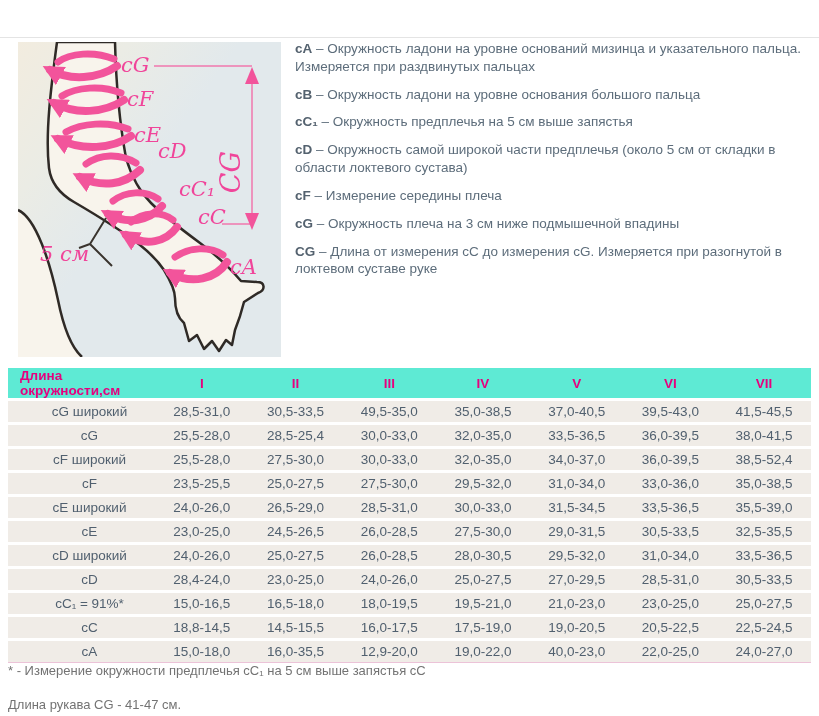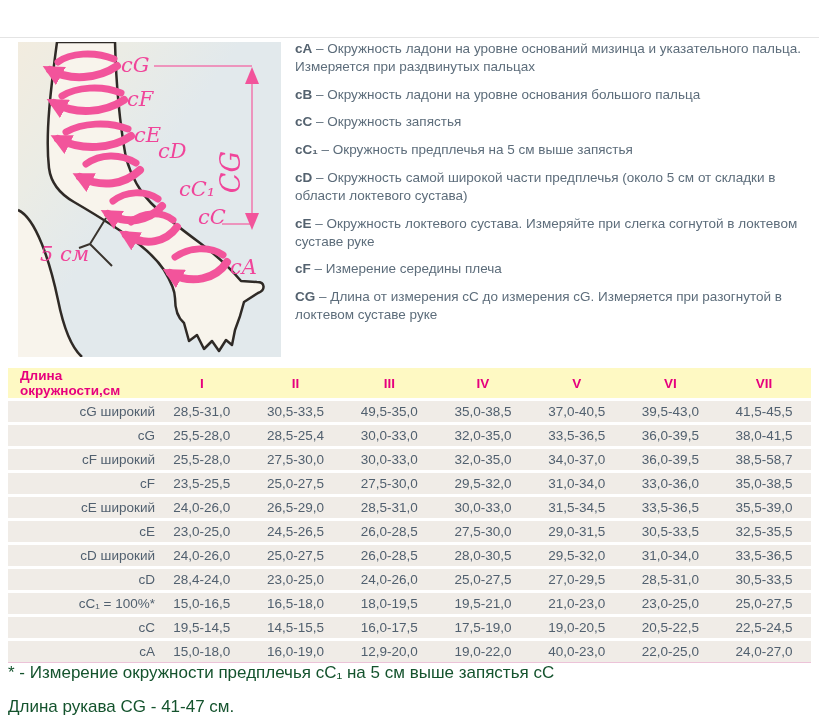--- a/index.html
+++ b/index.html
@@ -20,32 +20,32 @@
   .descriptions p{margin:0 0 10px 0;}
   .descriptions b{font-weight:bold;color:#54626f;}
 
   
   .size-table{
     position:absolute;left:8px;top:365px;width:803px;
     border-collapse:separate;border-spacing:0 3px;table-layout:fixed;
   }
   .size-table col.label-col{width:147px;}
   .size-table th{
-    background:#fef9c3;color:#e6007e;font-size:13.5px;font-weight:bold;
+    background:#5eead4;color:#e6007e;font-size:13.5px;font-weight:bold;
     height:25px;text-align:center;padding:0;
   }
   .size-table th.row-label{text-align:left;padding-left:12px;}
   .size-table td{
     background:#f0ece7;color:#51606f;font-size:13.5px;height:21px;
     text-align:center;padding:0;
   }
-  .size-table td.row-label{text-align:right;padding-left:16px;}
+  .size-table td.row-label{text-align:center;padding-left:16px;}
   .size-table tbody tr:last-child td{border-bottom:1px solid #ecc3d8;}
 
-  .footnote{position:absolute;left:8px;color:#14532d;font-size:17px;}
+  .footnote{position:absolute;left:8px;color:#737373;font-size:13px;}
   .footnote-1{top:663px;}
   .footnote-2{top:697px;}
 </style>
 </head>
 <body>
 
 <div class="top-rule"></div>
 
 <div class="illustration">
 <svg viewBox="0 0 263 315" width="263" height="315">
@@ -123,25 +123,24 @@
     <text x="212" y="232">cA</text>
     <text x="22" y="219">5 см</text>
     <text x="222" y="130" transform="rotate(-90 222 130)" font-size="27" text-anchor="middle">CG</text>
   </g>
 </svg>
 </div>
 
 <div class="descriptions">
     <p><b>cA</b><span> – Окружность ладони на уровне оснований мизинца и указательного пальца. Измеряется при раздвинутых пальцах</span></p>
     <p><b>cB</b><span> – Окружность ладони на уровне основания большого пальца</span></p>
-    <p><b>cC</b><span> – Окружность запястья</span></p>
     <p><b>cC₁</b><span> – Окружность предплечья на 5 см выше запястья</span></p>
     <p><b>cD</b><span> – Окружность самой широкой части предплечья (около 5 см от складки в области локтевого сустава)</span></p>
-    <p><b>cE</b><span> – Окружность локтевого сустава. Измеряйте при слегка согнутой в локтевом суставе руке</span></p>
     <p><b>cF</b><span> – Измерение середины плеча</span></p>
+    <p><b>cG</b><span> – Окружность плеча на 3 см ниже подмышечной впадины</span></p>
     <p><b>CG</b><span> – Длина от измерения cC до измерения cG. Измеряется при разогнутой в локтевом суставе руке</span></p>
   </div>
 
 <table class="size-table">
   <colgroup>
     <col class="label-col">
     <col>
       <col>
       <col>
       <col>
@@ -183,21 +182,21 @@
         <td>38,0-41,5</td>
       </tr>
       <tr>
         <td class="row-label">cF широкий</td>
         <td>25,5-28,0</td>
         <td>27,5-30,0</td>
         <td>30,0-33,0</td>
         <td>32,0-35,0</td>
         <td>34,0-37,0</td>
         <td>36,0-39,5</td>
-        <td>38,5-58,7</td>
+        <td>38,5-52,4</td>
       </tr>
       <tr>
         <td class="row-label">cF</td>
         <td>23,5-25,5</td>
         <td>25,0-27,5</td>
         <td>27,5-30,0</td>
         <td>29,5-32,0</td>
         <td>31,0-34,0</td>
         <td>33,0-36,0</td>
         <td>35,0-38,5</td>
@@ -236,43 +235,43 @@
         <td class="row-label">cD</td>
         <td>28,4-24,0</td>
         <td>23,0-25,0</td>
         <td>24,0-26,0</td>
         <td>25,0-27,5</td>
         <td>27,0-29,5</td>
         <td>28,5-31,0</td>
         <td>30,5-33,5</td>
       </tr>
       <tr>
-        <td class="row-label">cC₁ = 100%*</td>
+        <td class="row-label">cC₁ = 91%*</td>
         <td>15,0-16,5</td>
         <td>16,5-18,0</td>
         <td>18,0-19,5</td>
         <td>19,5-21,0</td>
         <td>21,0-23,0</td>
         <td>23,0-25,0</td>
         <td>25,0-27,5</td>
       </tr>
       <tr>
         <td class="row-label">cC</td>
-        <td>19,5-14,5</td>
+        <td>18,8-14,5</td>
         <td>14,5-15,5</td>
         <td>16,0-17,5</td>
         <td>17,5-19,0</td>
         <td>19,0-20,5</td>
         <td>20,5-22,5</td>
         <td>22,5-24,5</td>
       </tr>
       <tr>
         <td class="row-label">cA</td>
         <td>15,0-18,0</td>
-        <td>16,0-19,0</td>
+        <td>16,0-35,5</td>
         <td>12,9-20,0</td>
         <td>19,0-22,0</td>
         <td>40,0-23,0</td>
         <td>22,0-25,0</td>
         <td>24,0-27,0</td>
       </tr>
     </tbody>
 </table>
 
 <div class="footnote footnote-1">* - Измерение окружности предплечья cC₁ на 5 см выше запястья cC</div>

